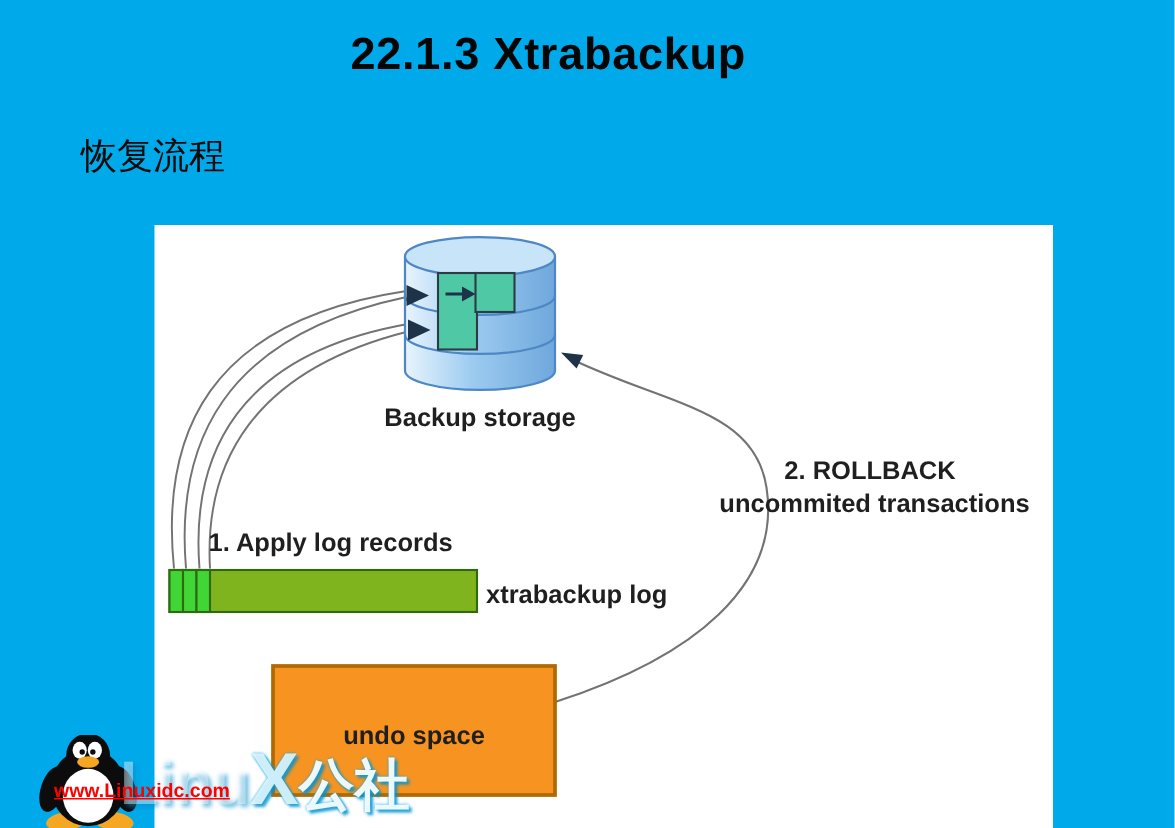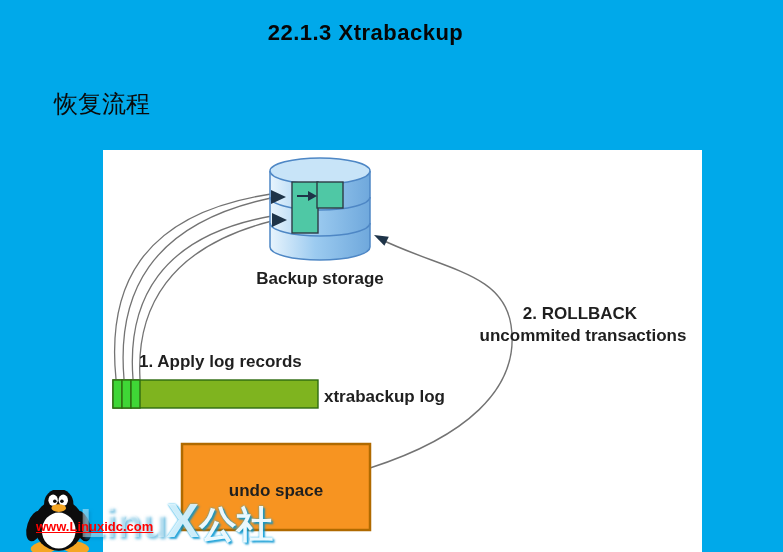--- a/index.html
+++ b/index.html
@@ -3,21 +3,21 @@
 <meta charset="utf-8">
 <style>
   html,body{margin:0;padding:0;}
   body{
     width:783px;height:552px;overflow:hidden;position:relative;
     background:#00A9EA;
     font-family:"Liberation Sans",sans-serif;
   }
   .title{
     position:absolute;left:0;top:20px;width:731px;
-    text-align:center;font-size:22px;font-weight:700;color:#060606;
+    text-align:center;font-size:30px;font-weight:700;color:#060606;
     letter-spacing:.5px;margin:0;
   }
   .subtitle{
     position:absolute;left:54px;top:88px;
     font-family:"Liberation Serif","DejaVu Serif",serif;
     font-size:24px;font-weight:400;color:#0a0a0a;
   }
   .panel{
     position:absolute;left:103px;top:150px;width:599px;height:495px;
     background:#ffffff;

